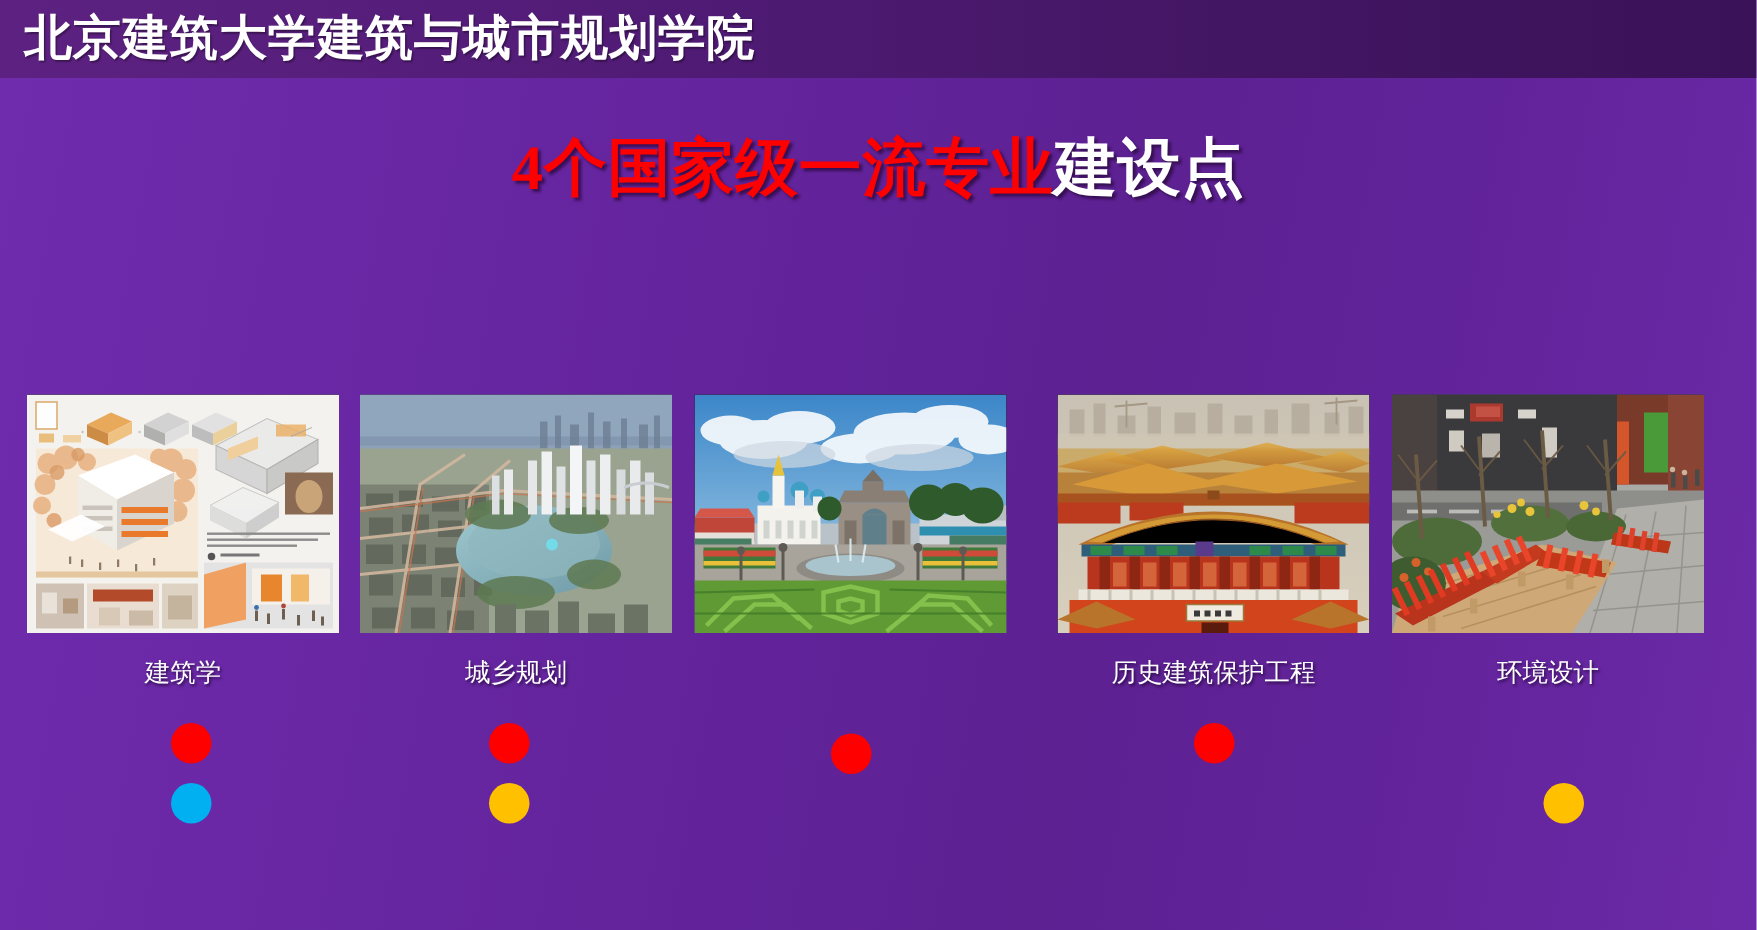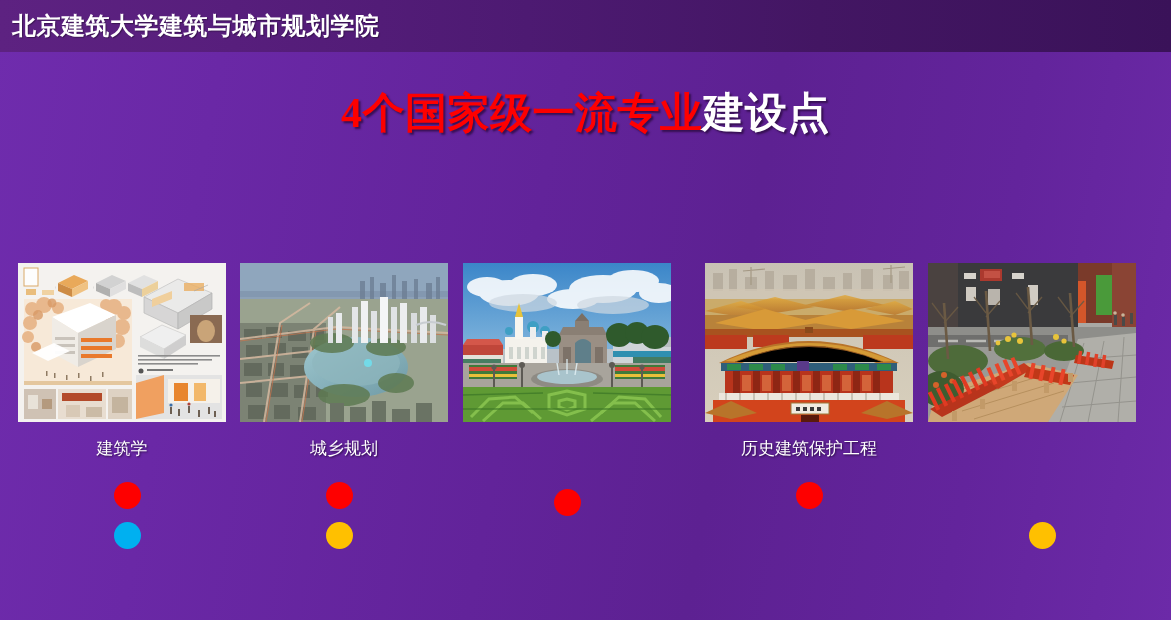--- a/index.html
+++ b/index.html
@@ -12,24 +12,25 @@
   }
 
   
   .header-bar{
     position:absolute; left:0; top:0; width:1171px; height:52px;
     background:linear-gradient(90deg,#5d2281 0%,#571e7c 20%,#4d1a72 45%,#431663 70%,#3a1259 100%);
     display:flex; align-items:center;
   }
   .header-title{
     font-family:"Liberation Sans","DejaVu Sans",sans-serif;
-    font-weight:bold; font-size:24px; color:#ffffff;
-    letter-spacing:0.5px; padding-left:12px;
+    font-weight:bold; font-size:32px; color:#ffffff;
+    letter-spacing:0.5px; 
     text-shadow:1px 1px 1px rgba(0,0,0,.35);
     white-space:nowrap;
+    margin-left:16px;
   }
 
   
   .title-block{
     position:absolute; left:0; top:88px; width:1171px;
     text-align:center;
   }
   .title-line{
     font-family:"Liberation Serif","DejaVu Serif",serif;
     font-weight:bold; font-size:42px; line-height:50px;
@@ -710,20 +711,21 @@
       <circle cx="187" cy="50" r="1.8" fill="#c8b49a"></circle>
       <circle cx="195" cy="52" r="1.8" fill="#c8b49a"></circle>
     </svg>
   </div>
 </div>
 
 <div class="captions">
   <div class="caption" style="left:18px">建筑学</div>
   <div class="caption" style="left:240px">城乡规划</div>
   <div class="caption" style="left:705px">历史建筑保护工程</div>
+  <div class="caption" style="left:928px">环境设计</div>
 </div>
 
 <div class="dots">
 
   <div class="dot" style="left:114px; top:12px;  background:#fe0000"></div>
   <div class="dot" style="left:114px; top:52px;  background:#00b0f0"></div>
 
   <div class="dot" style="left:326px; top:12px;  background:#fe0000"></div>
   <div class="dot" style="left:326px; top:52px;  background:#ffc000"></div>
 

